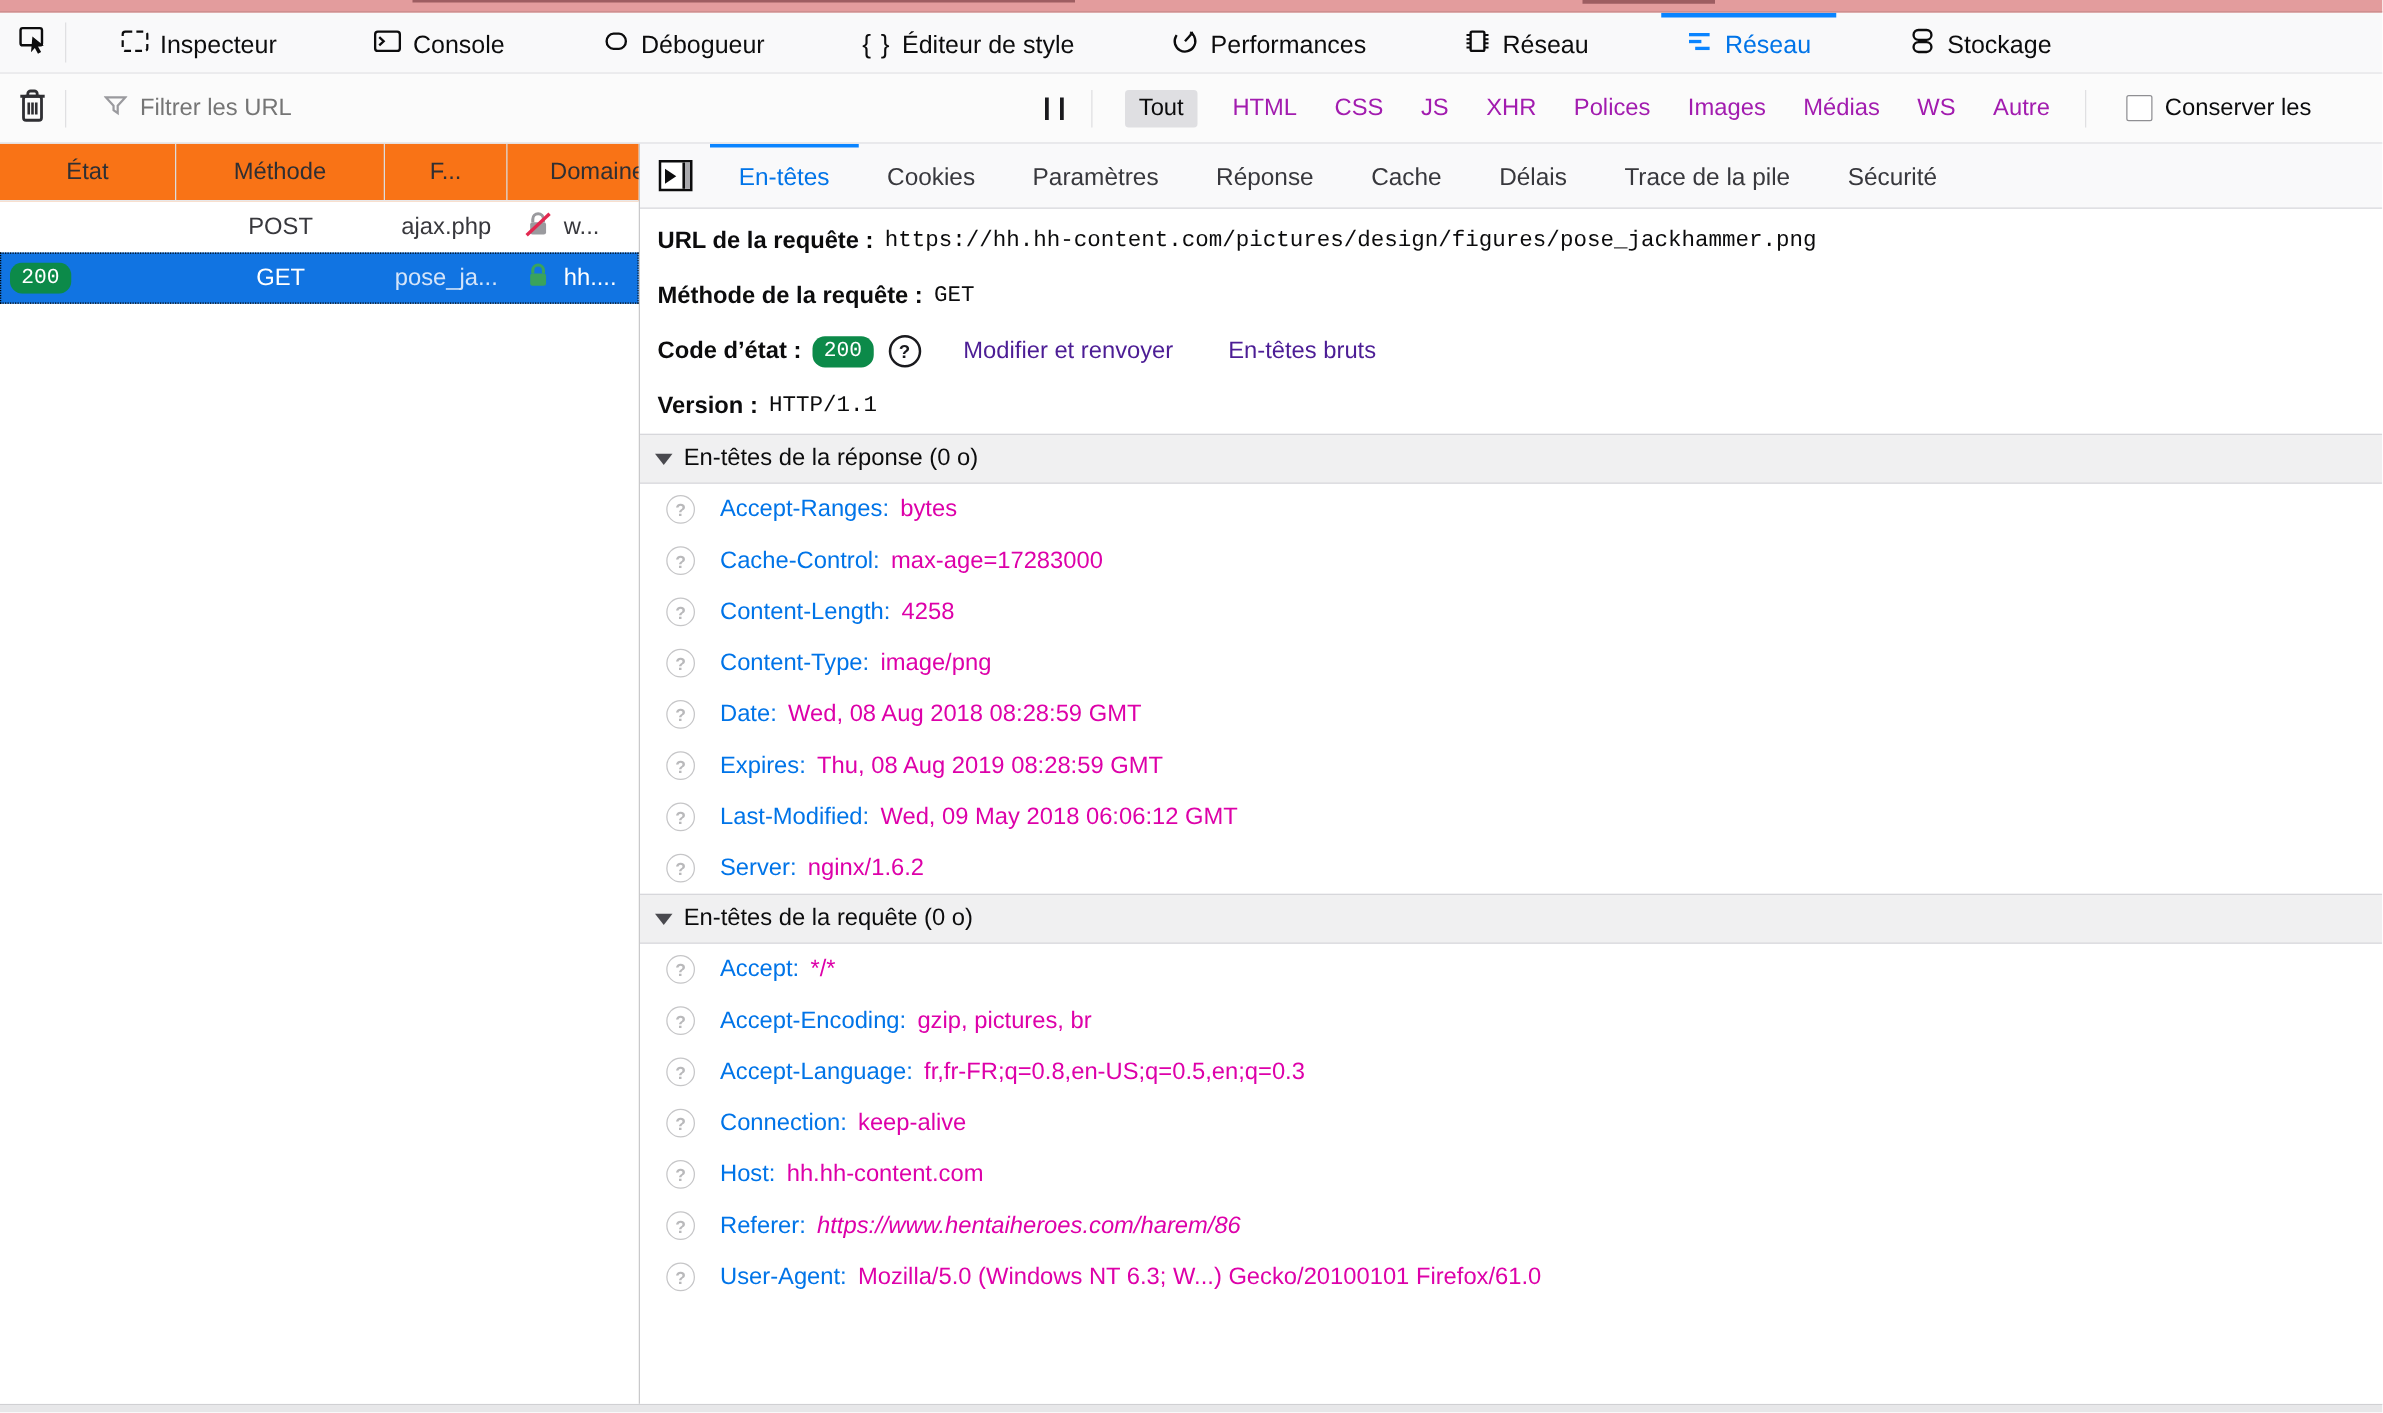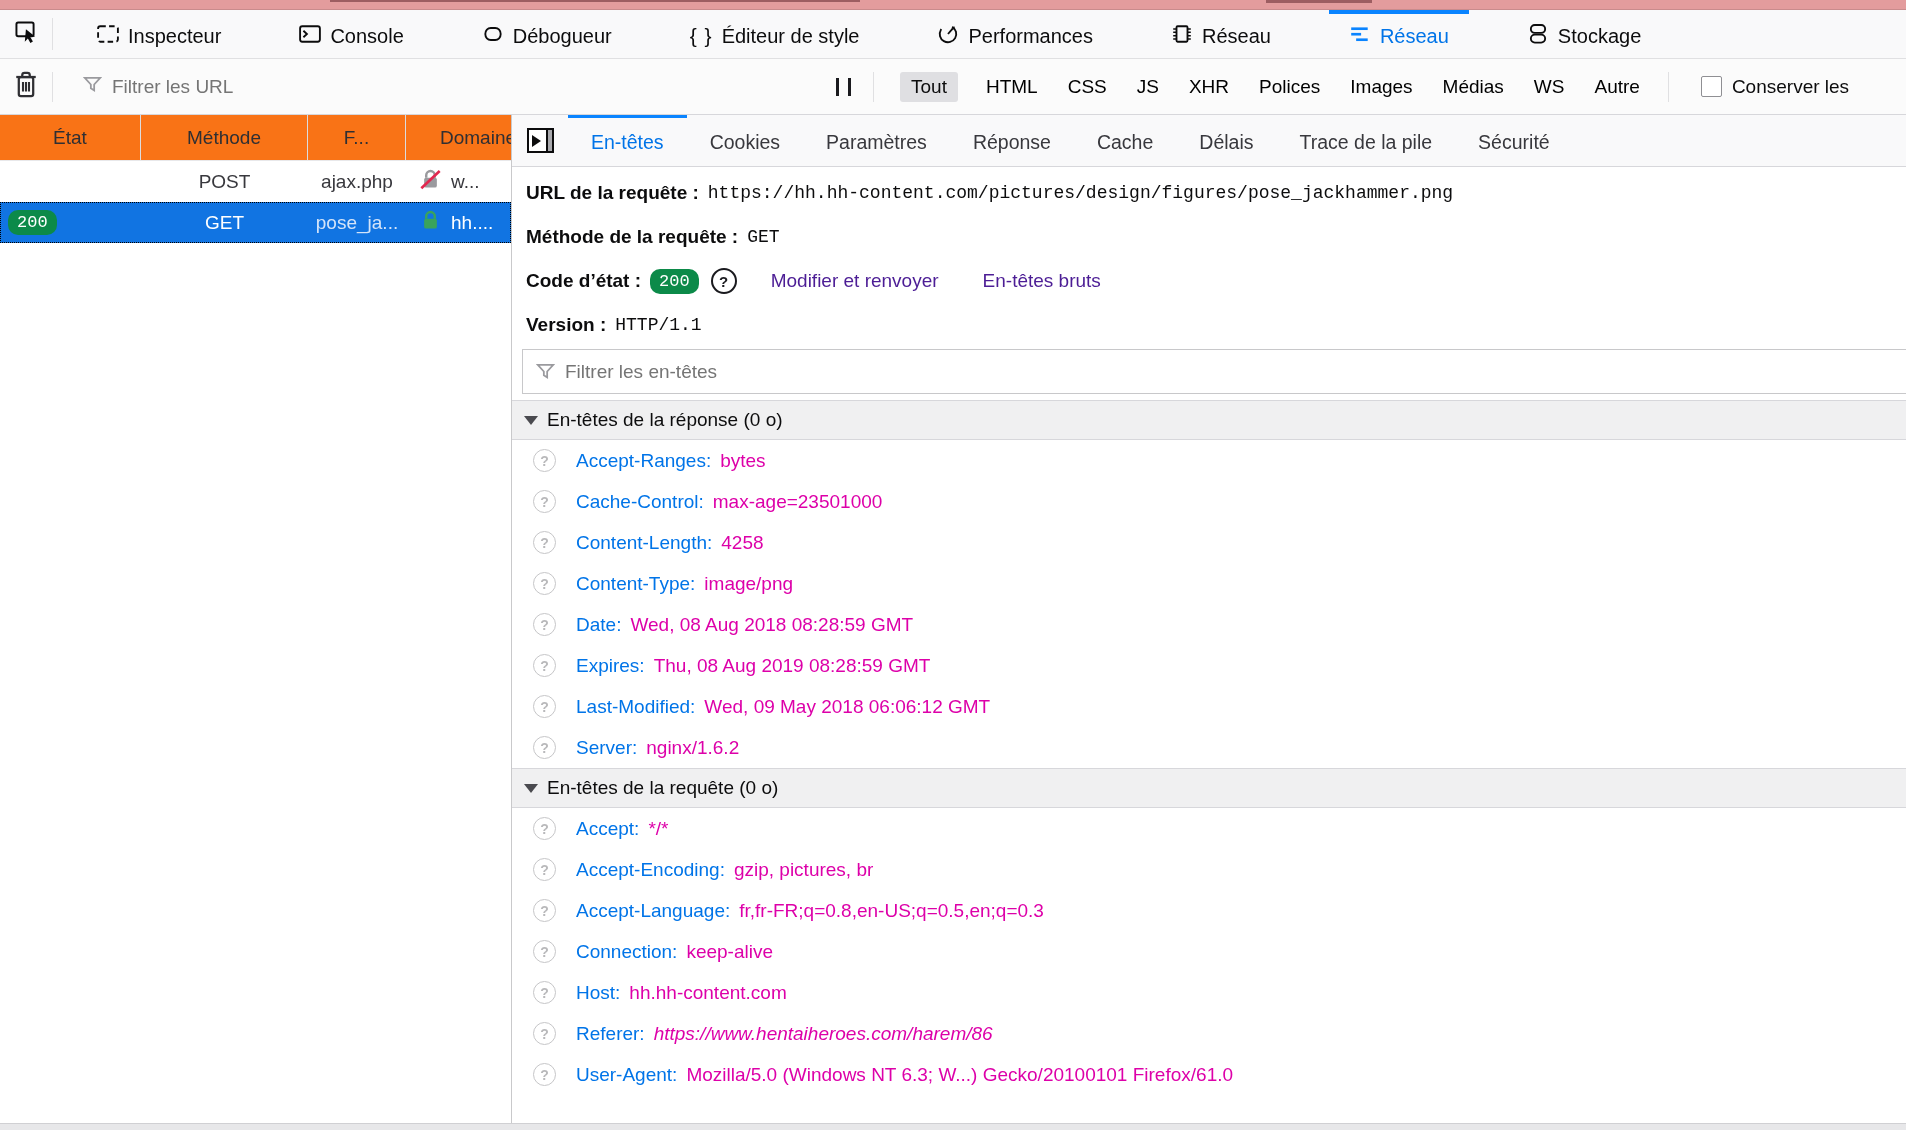--- a/index.html
+++ b/index.html
@@ -30,21 +30,21 @@
     display:flex; align-items:center; overflow:hidden; }
   .trash-btn { margin-left:14px; display:flex; align-items:center; cursor:pointer; }
   .filterbar .vsep { height:30px; margin:0 14px; }
   .url-filter { display:flex; align-items:center; gap:10px; margin-left:16px; width:600px; }
   .url-filter input, .hdr-filter input { border:none; outline:none; background:transparent;
     font-size:19px; font-family:inherit; color:#0c0c0d; width:100%; }
   .url-filter input::placeholder, .hdr-filter input::placeholder { color:#757575; }
   .fb-right { margin-left:auto; width:1076px; flex:0 0 auto; display:flex; align-items:center; }
   .pause-icon { width:15px; height:18px; border-left:3px solid #1a1a1e; border-right:3px solid #1a1a1e; margin:0 6px; cursor:pointer; }
   .pills { display:flex; align-items:flex-start; gap:26px; margin:0 10px; }
-  .pill { font-size:19px; color:#000000; padding:4px 2px; cursor:pointer; white-space:nowrap; }
+  .pill { font-size:19px; color:#a21caf; padding:4px 2px; cursor:pointer; white-space:nowrap; }
   .pill.active { background:#dfdfe2; border-radius:3px; padding:4px 11px; color:#0c0c0d; }
   .persist { display:flex; align-items:center; gap:10px; margin-left:16px; white-space:nowrap; }
   .checkbox { width:21px; height:21px; border:1.5px solid #8f8f93; background:#fff; border-radius:2px; cursor:pointer; flex:0 0 auto; }
   .persist-label { font-size:19px; color:#0c0c0d; }
 
   
   .main { display:flex; height:1008px; }
 
   
   .list-pane { width:512px; flex:0 0 auto; border-right:1px solid #c9c9cb; background:#fff;
@@ -304,43 +304,35 @@
           <span class="q-icon q-dark">?</span>
           <span class="txt-btn ml34">Modifier et renvoyer</span>
           <span class="txt-btn ml44">En-têtes bruts</span>
         </div>
         <div class="sum-row">
           <span class="sum-label">Version :</span>
           <span class="sum-val mono">HTTP/1.1</span>
         </div>
       </div>
 
-      <div class="hdr-filter">
-        <span class="funnel">
-          <svg width="19" height="17" viewBox="0 0 16 14">
-              <path d="M1.5 1.5h13L9.4 7v5l-2.8-1.9V7z" fill="none" stroke="#9a9a9e" stroke-width="1.5"></path>
-            </svg>
-        </span>
-        <input type="text" placeholder="Filtrer les en-têtes" style="">
-      </div>
 
       <div class="section-hdr">
         <span class="tri-down"></span>
         <span>En-têtes de la réponse (0 o)</span>
       </div>
       <div>
           <div class="hdr-row">
             <span class="q-icon">?</span>
             <span class="hdr-name">Accept-Ranges:</span>
             <span class="hdr-val">bytes</span>
           </div>
           <div class="hdr-row">
             <span class="q-icon">?</span>
             <span class="hdr-name">Cache-Control:</span>
-            <span class="hdr-val">max-age=23501000</span>
+            <span class="hdr-val">max-age=17283000</span>
           </div>
           <div class="hdr-row">
             <span class="q-icon">?</span>
             <span class="hdr-name">Content-Length:</span>
             <span class="hdr-val">4258</span>
           </div>
           <div class="hdr-row">
             <span class="q-icon">?</span>
             <span class="hdr-name">Content-Type:</span>
             <span class="hdr-val">image/png</span>

